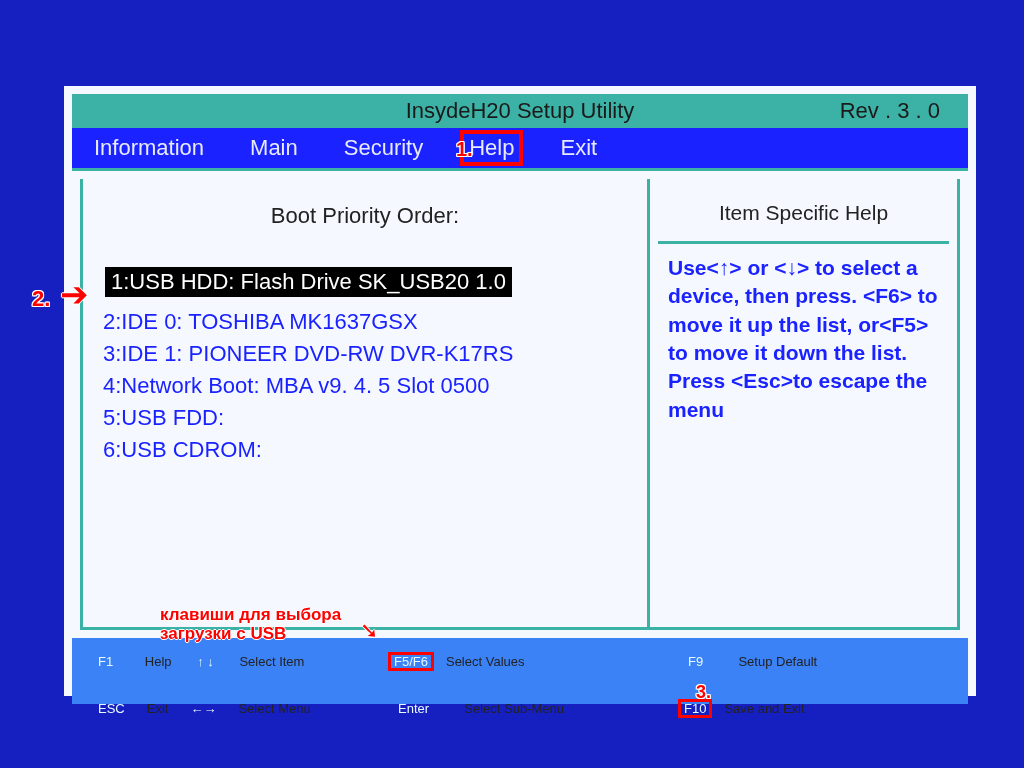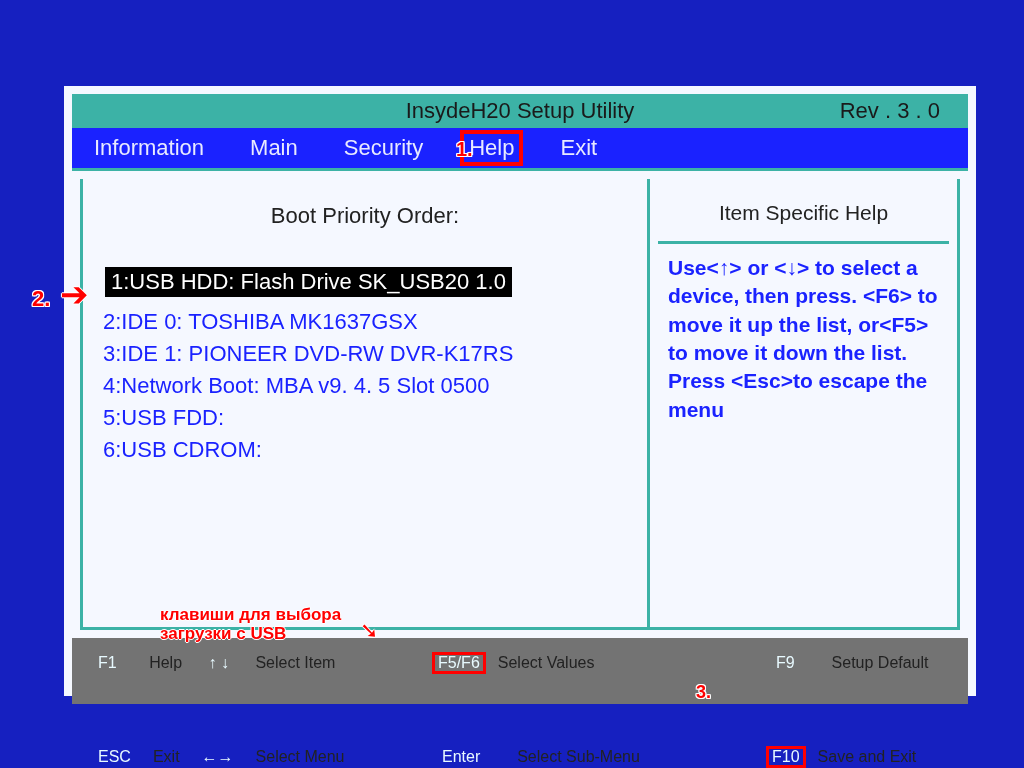--- a/index.html
+++ b/index.html
@@ -96,29 +96,28 @@
   }
   .help-text {
     padding: 10px 10px;
     font-size: 21px;
     color: #1a22ff;
     line-height: 1.35;
     font-weight: bold;
   }
   .footer-bar {
     height: 66px;
-    background: #737373;
+    background: #3b82f6;
     display: grid;
     grid-template-columns: 300px 290px 320px;
     grid-template-rows: 1fr 1fr;
     align-items: center;
-    font-size: 16px;
+    font-size: 13px;
     color: #222;
     padding: 0 10px;
-    gap: 44px;
   }
   .foot-cell { display: flex; align-items: center; gap: 6px; white-space: nowrap; }
   .key { color: #e8faff; }
   .arrow { color: #e8faff; font-weight: bold; }
   .redbox { outline: 3px solid #ff0000; outline-offset: -1px; padding: 0 4px; }
 
   
   .anno {
     position: absolute;
     color: #ff0000;

